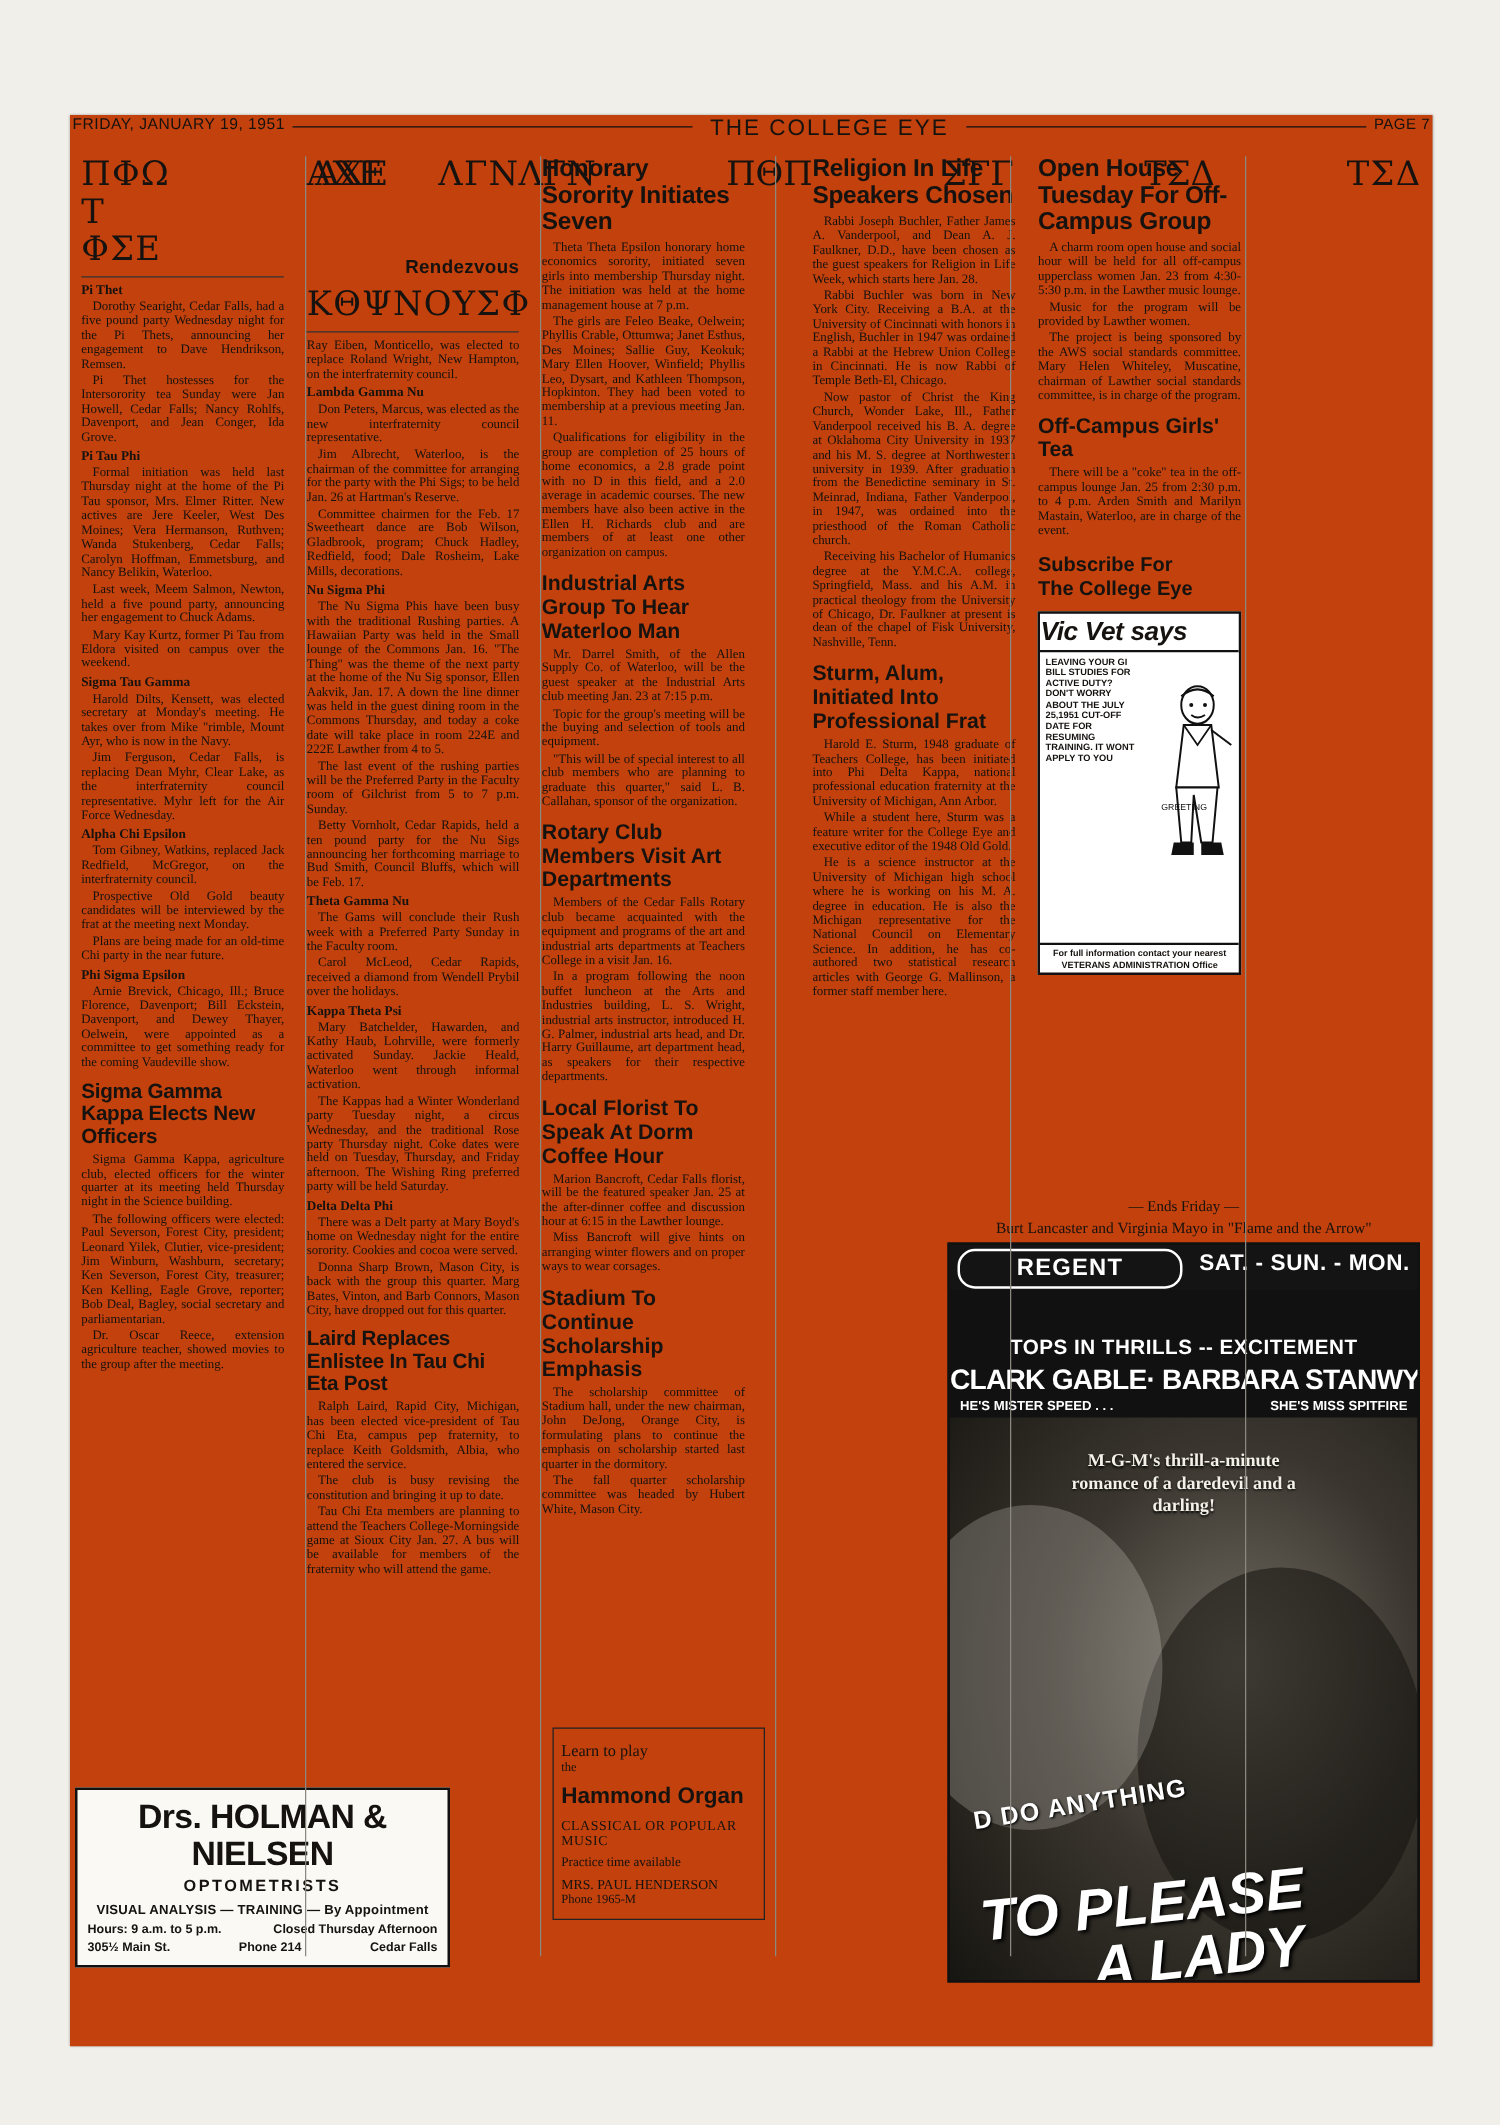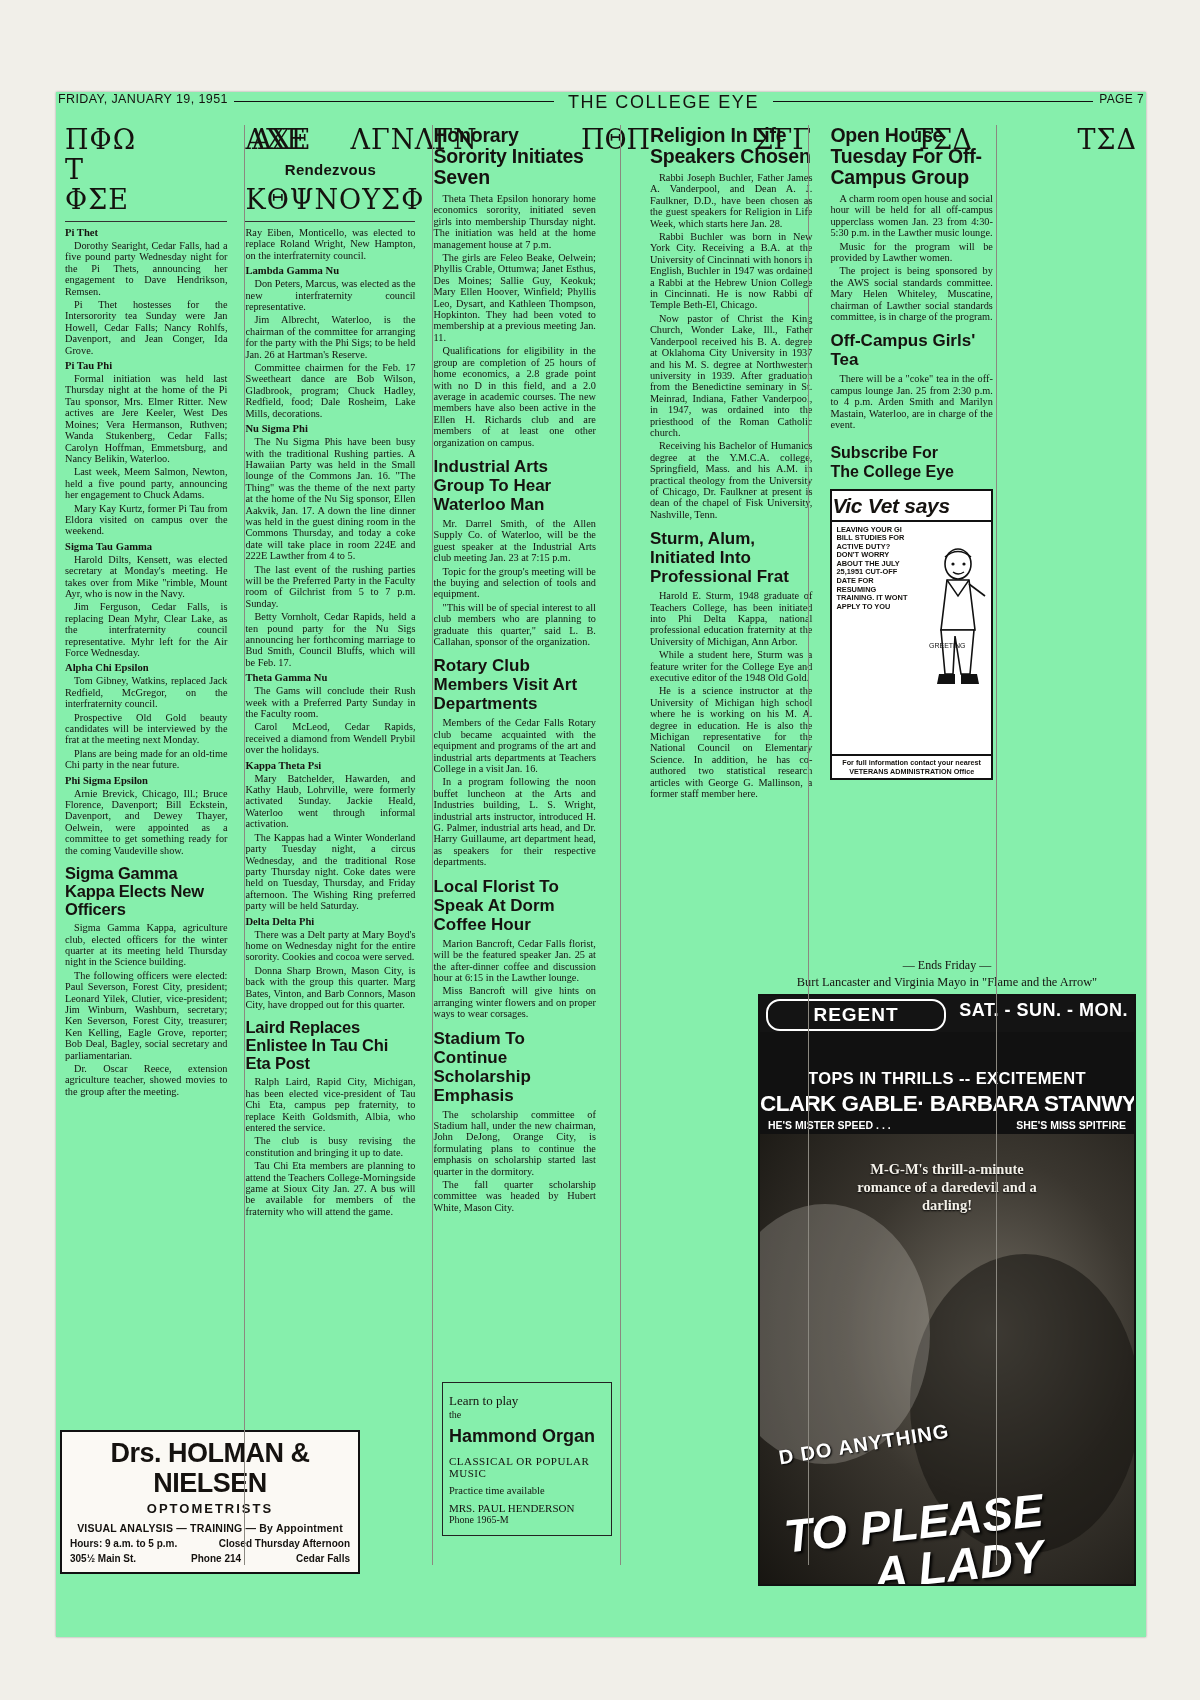--- a/index.html
+++ b/index.html
@@ -15,21 +15,21 @@
     font-family: "Liberation Serif", serif;
     color: #15120f;
     overflow: hidden;
   }
   .sheet {
     position: absolute;
     left: 56px;
     top: 92px;
     width: 1090px;
     height: 1545px;
-    background: #86efac;
+    background: #c2410c;
     box-shadow: 0 0 2px rgba(0,0,0,.35);
     text-decoration: underline;
   }
   
   .masthead {
     position: absolute;
     left: 0; top: 0; width: 100%;
     height: 28px;
     display: flex;
     align-items: flex-start;
@@ -425,21 +425,21 @@
         <p>The following officers were elected: Paul Severson, Forest City, president; Leonard Yilek, Clutier, vice-president; Jim Winburn, Washburn, secretary; Ken Severson, Forest City, treasurer; Ken Kelling, Eagle Grove, reporter; Bob Deal, Bagley, social secretary and parliamentarian.</p>
         <p>Dr. Oscar Reece, extension agriculture teacher, showed movies to the group after the meeting.</p>
       </div>
 
       <div class="col c2">
         <div class="greek">
           <div class="row">
             <span>ΑΧΕ</span>
             <span>ΛΓΝ</span>
           </div>
-          <div class="row" style="justify-content:center;">
+          <div class="row" style="justify-content:flex-end;margin-top:44px;">
             <span class="rendez">Rendezvous</span>
           </div>
           <div class="row">
             <span>ΚΘΨ</span>
             <span>ΝΟΥΣΦ</span>
           </div>
         </div>
         <div class="hr-thin"></div>
 
         <p class="noind">Ray Eiben, Monticello, was elected to replace Roland Wright, New Hampton, on the interfraternity council.</p>

